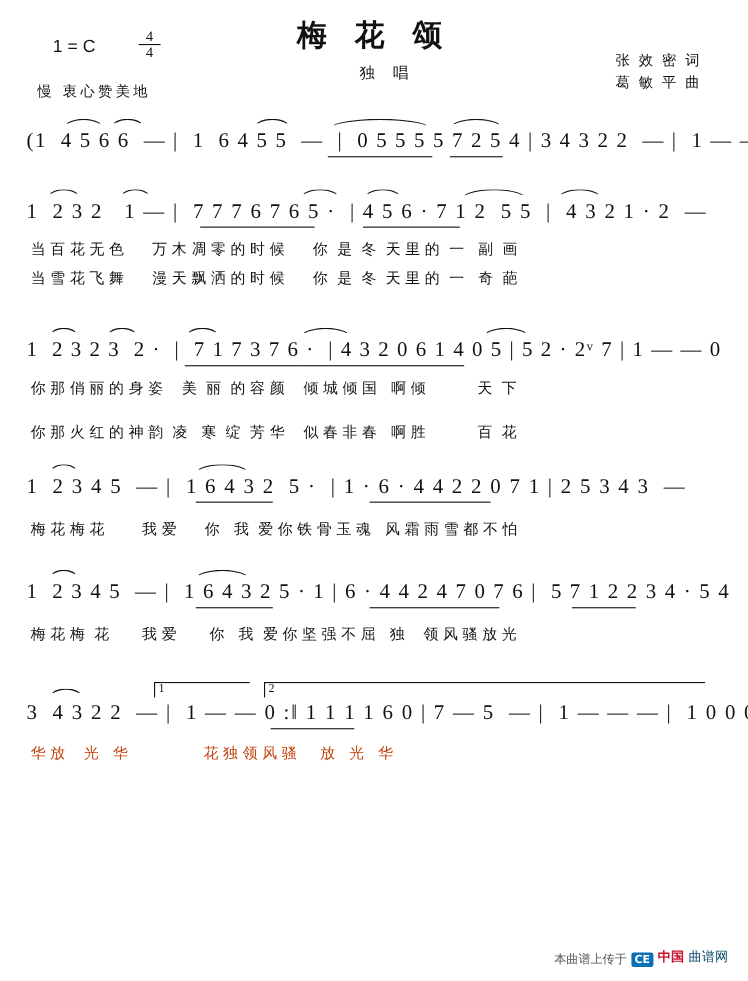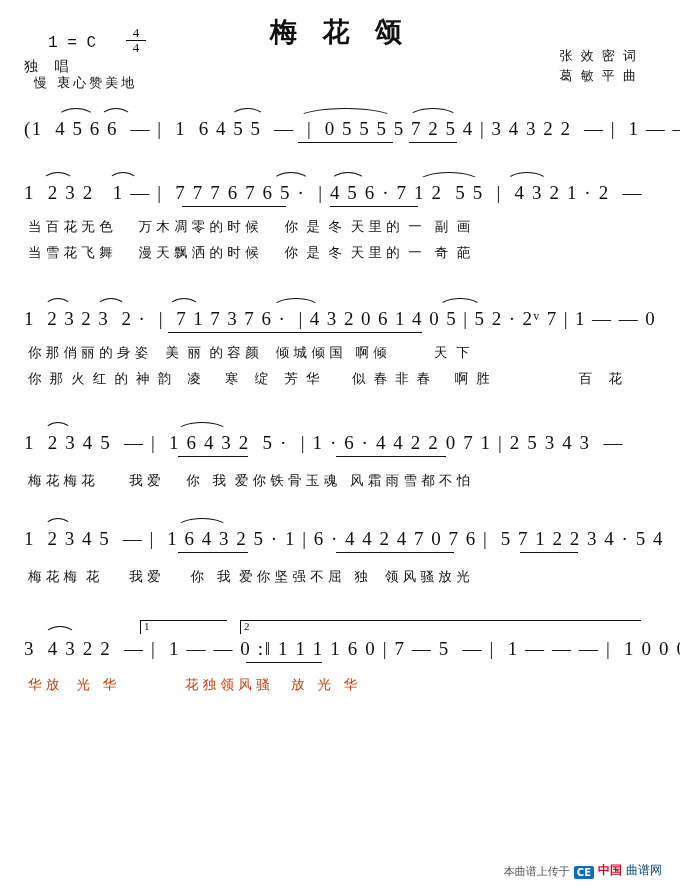--- a/index.html
+++ b/index.html
@@ -18,30 +18,30 @@
     position:absolute;left:0;right:0;top:14px;
     text-align:center;
     font-family:"DejaVu Sans", sans-serif;
     font-weight:bold;
     font-size:27px;
     letter-spacing:8px;
     color:#111;
   }
   .subtitle{
     position:absolute;left:0;right:0;top:58px;
-    text-align:left;
+    text-align:center;
     font-family:"DejaVu Sans", sans-serif;
     font-size:14px;
     letter-spacing:6px;
     padding-left:24px;
   }
   .keysig{
     position:absolute;left:48px;top:34px;
     font-size:16px;
-    font-family:Liberation Mono, monospace;
+    font-family:Liberation Sans, sans-serif;
   }
   .meter{
     position:absolute;left:126px;top:26px;
     font-size:13px;
     line-height:1.05;
     text-align:center;
     width:20px;
   }
   .meter .num{display:block;}
   .meter .den{display:block;border-top:1.3px solid #111;}
@@ -180,21 +180,21 @@
   <div class="row" style="top:296px;height:86px;">
     <div class="notes" style="left:24px;top:12px;letter-spacing:1.4px;">1  2 3 2 3  2 ·  |  7 1 7 3 7 6 ·  | 4 3 2 0 6 1 4 0 5 | 5 2 · 2ᵛ 7 | 1 — — 0</div>
     <div class="slur" style="left:44px;top:2px;width:26px;"></div>
     <div class="slur" style="left:96px;top:2px;width:28px;"></div>
     <div class="slur" style="left:168px;top:2px;width:30px;"></div>
     <div class="slur" style="left:272px;top:2px;width:46px;"></div>
     <div class="slur" style="left:438px;top:2px;width:42px;"></div>
     <div class="beam" style="left:168px;top:36px;width:104px;"></div>
     <div class="beam" style="left:272px;top:36px;width:150px;"></div>
     <div class="lyric" style="left:28px;top:48px;">你 那 俏 丽 的 身 姿    美  丽  的 容 颜    倾 城 倾 国   啊 倾           天  下</div>
-    <div class="lyric" style="left:28px;top:74px;font-family:Liberation Mono, monospace;">你 那 火 红 的 神 韵  凌   寒  绽  芳 华    似 春 非 春   啊 胜           百  花</div>
+    <div class="lyric" style="left:28px;top:88px;">你 那 火 红 的 神 韵  凌   寒  绽  芳 华    似 春 非 春   啊 胜           百  花</div>
   </div>
 
   <div class="row" style="top:420px;height:70px;">
     <div class="notes" style="left:24px;top:12px;letter-spacing:1.6px;">1  2 3 4 5  — |  1 6 4 3 2  5 ·  | 1 · 6 · 4 4 2 2 0 7 1 | 2 5 3 4 3  —</div>
     <div class="slur" style="left:44px;top:2px;width:26px;"></div>
     <div class="slur" style="left:176px;top:2px;width:50px;"></div>
     <div class="beam" style="left:178px;top:36px;width:70px;"></div>
     <div class="beam" style="left:336px;top:36px;width:110px;"></div>
     <div class="lyric" style="left:28px;top:52px;">梅 花 梅 花        我 爱      你   我  爱 你 铁 骨 玉 魂   风 霜 雨 雪 都 不 怕</div>
   </div>

